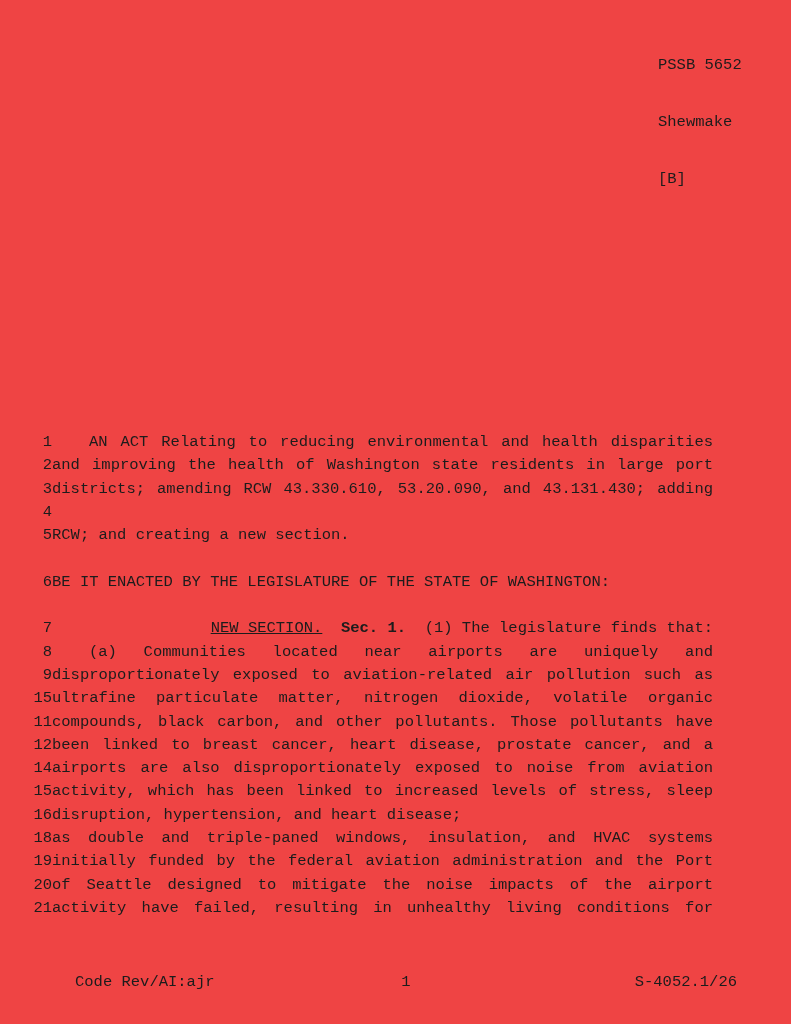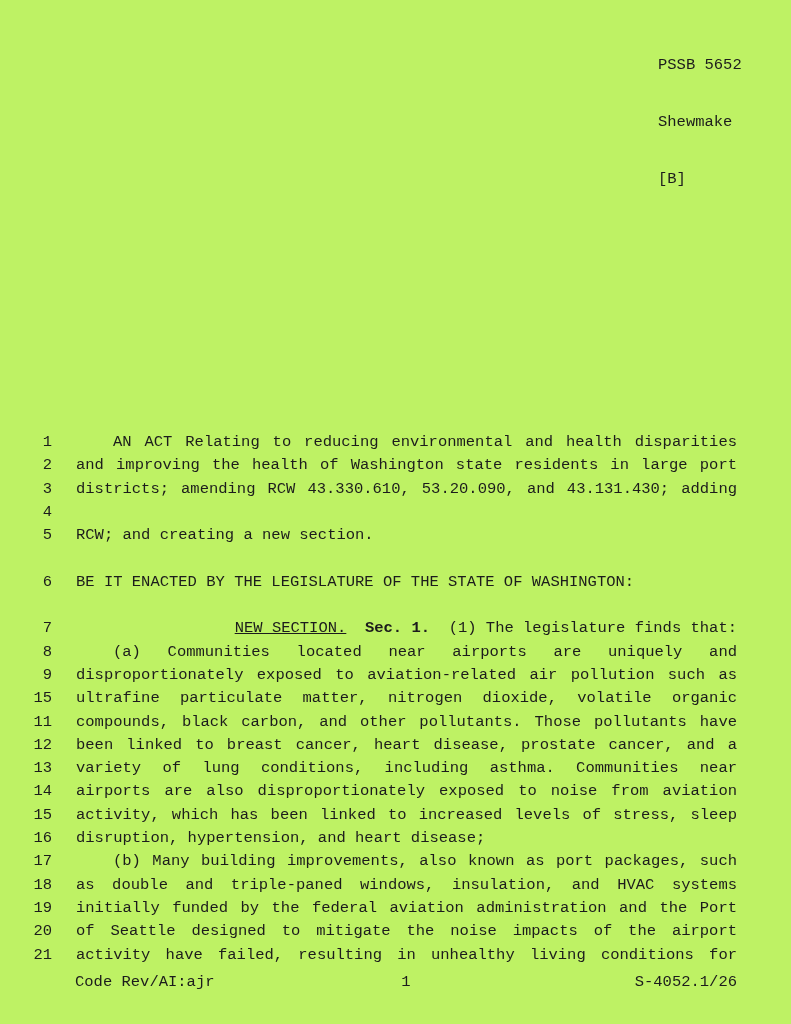--- a/index.html
+++ b/index.html
@@ -4,21 +4,21 @@
 <style>
   html, body {
     margin: 0;
     padding: 0;
     background: #ffffff;
   }
   .page {
     position: relative;
     width: 791px;
     height: 1024px;
-    background: #bef264;
+    background: #ef4444;
     overflow: hidden;
     font-family: "Liberation Mono", "DejaVu Sans Mono", monospace;
     font-size: 15.5px;
     color: #1c1c1c;
   }
   
   .header-block {
     position: absolute;
     top: 18px;
     left: 658px;
@@ -36,21 +36,20 @@
   .line-row {
     display: flex;
     align-items: baseline;
   }
   .line-no {
     flex: 0 0 52px;
     text-align: right;
     white-space: pre;
   }
   .line-text {
-    margin-left: 24px;
     width: 661px;
     box-sizing: border-box;
     white-space: pre-wrap;
   }
   .line-text.justify {
     text-align: justify;
     text-align-last: justify;
   }
   .line-text.indent {
     padding-left: 37px;
@@ -133,38 +132,30 @@
       </div>
       <div class="line-row">
         <span class="line-no">11</span>
         <div class="line-text justify">compounds, black carbon, and other pollutants. Those pollutants have</div>
       </div>
       <div class="line-row">
         <span class="line-no">12</span>
         <div class="line-text justify">been linked to breast cancer, heart disease, prostate cancer, and a</div>
       </div>
       <div class="line-row">
-        <span class="line-no">13</span>
-        <div class="line-text justify">variety of lung conditions, including asthma. Communities near</div>
-      </div>
-      <div class="line-row">
         <span class="line-no">14</span>
         <div class="line-text justify">airports are also disproportionately exposed to noise from aviation</div>
       </div>
       <div class="line-row">
         <span class="line-no">15</span>
         <div class="line-text justify">activity, which has been linked to increased levels of stress, sleep</div>
       </div>
       <div class="line-row">
         <span class="line-no">16</span>
         <div class="line-text">disruption, hypertension, and heart disease;</div>
-      </div>
-      <div class="line-row">
-        <span class="line-no">17</span>
-        <div class="line-text justify indent">(b) Many building improvements, also known as port packages, such</div>
       </div>
       <div class="line-row">
         <span class="line-no">18</span>
         <div class="line-text justify">as double and triple-paned windows, insulation, and HVAC systems</div>
       </div>
       <div class="line-row">
         <span class="line-no">19</span>
         <div class="line-text justify">initially funded by the federal aviation administration and the Port</div>
       </div>
       <div class="line-row">

